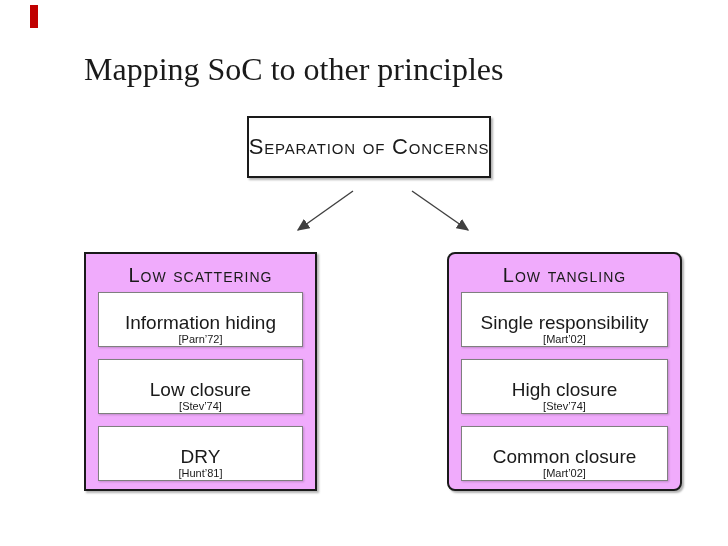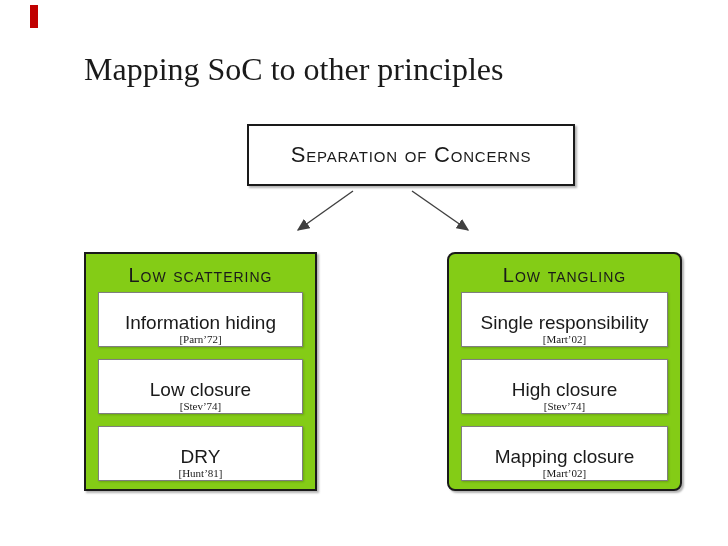--- a/index.html
+++ b/index.html
@@ -25,42 +25,42 @@
     width: 600px;
     font-family: "Liberation Serif", serif;
     font-weight: 400;
     font-size: 32px;
     line-height: 48px;
     color: #1a1a1a;
     white-space: nowrap;
   }
   .soc-box {
     position: absolute;
-    left: 247px; top: 124px;
-    width: 328px; height: 62px;
+    left: 247px; top: 116px;
+    width: 244px; height: 62px;
     background: #fff;
     border: 2px solid #1a1a1a;
     box-shadow: 2px 2px 2px rgba(0,0,0,0.3);
     display: flex; align-items: center; justify-content: center;
     font-variant: small-caps;
     font-size: 22px;
     letter-spacing: 0.8px;
     white-space: nowrap;
   }
   .arrow-layer {
     position: absolute;
     left: 0; top: 0;
     width: 728px; height: 546px;
     pointer-events: none;
   }
   .group {
     position: absolute;
     top: 252px;
     height: 239px;
-    background: #84cc16;
+    background: #f0abfc;
     border: 2px solid #1a1a1a;
     box-shadow: 2px 2px 2px rgba(0,0,0,0.3);
     padding: 0 12px;
   }
   .group-left  { left: 84px;  width: 233px; }
   .group-right { left: 447px; width: 235px; border-radius: 8px; }
   .group-title {
     margin-top: 10px;
     margin-bottom: 6px;
     height: 22px;
@@ -88,21 +88,20 @@
   }
   .sub-label {
     font-size: 19px;
     line-height: 21px;
     white-space: nowrap;
   }
   .sub-ref {
     font-size: 11px;
     line-height: 13px;
     white-space: nowrap;
-    font-family: Liberation Serif, serif;
   }
 </style>
 </head>
 <body>
 
 <div class="slide">
 
   <div class="accent-bar"></div>
 
   <h1 class="title">Mapping SoC to other principles</h1>
@@ -144,19 +143,19 @@
     <div class="items">
       <div class="sub-box">
         <div class="sub-label">Single responsibility</div>
         <div class="sub-ref">[Mart’02]</div>
       </div>
       <div class="sub-box">
         <div class="sub-label">High closure</div>
         <div class="sub-ref">[Stev’74]</div>
       </div>
       <div class="sub-box">
-        <div class="sub-label">Mapping closure</div>
+        <div class="sub-label">Common closure</div>
         <div class="sub-ref">[Mart’02]</div>
       </div>
     </div>
   </div>
 
 </div>
 
 </body></html>

